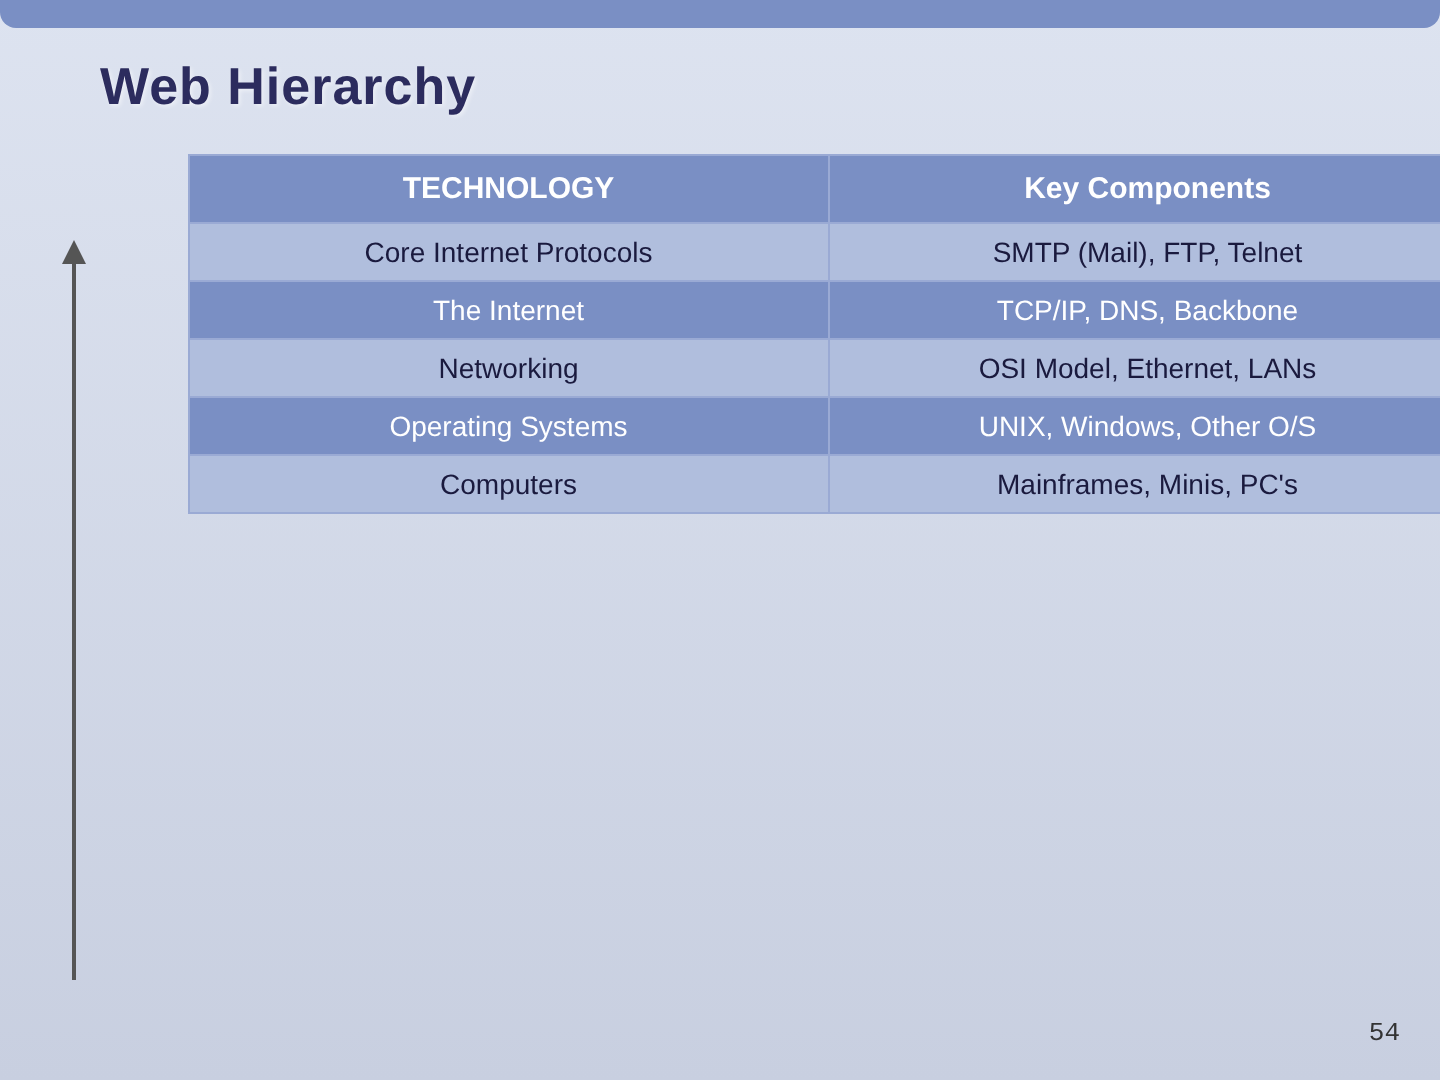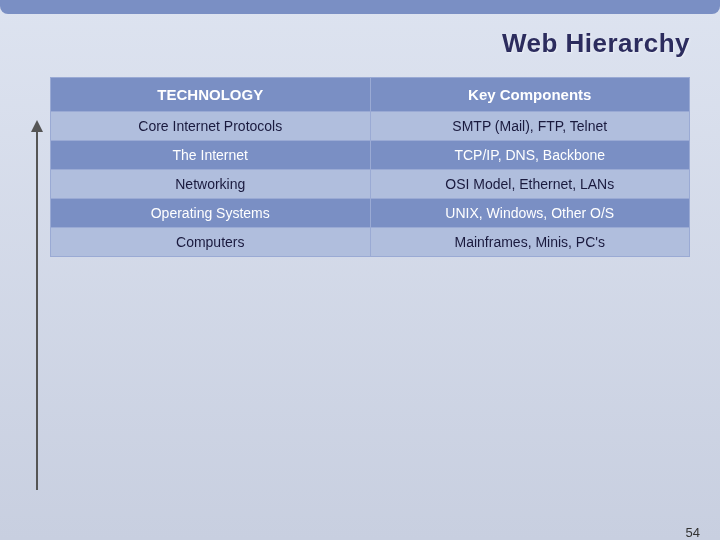--- a/index.html
+++ b/index.html
@@ -14,21 +14,21 @@
       align-items: center;
       overflow: hidden;
     }
 
     .page-wrapper {
       width: 720px;
       height: 540px;
       background: linear-gradient(180deg, #dde3f0 0%, #c8cfe0 100%);
       display: flex;
       flex-direction: column;
-      align-items: flex-end;
+      align-items: flex-start;
       padding: 10px 30px 10px 50px;
       position: relative;
     }
 
     
     .wavy-bar {
       position: absolute;
       top: 0;
       left: 0;
       width: 100%;
@@ -117,24 +117,25 @@
 
     .col-left {
       width: 50%;
     }
     .col-right {
       width: 50%;
     }
 
     .page-number {
       position: absolute;
-      bottom: 0;
+      bottom: 16px;
       right: 20px;
       font-size: 13px;
       color: #333;
+      font-family: Liberation Mono, monospace;
     }
   </style>
 </head>
 <body>
 
 <div class="page-wrapper">
   <div class="wavy-bar"></div>
 
   <h1 class="title">Web Hierarchy</h1>
 

